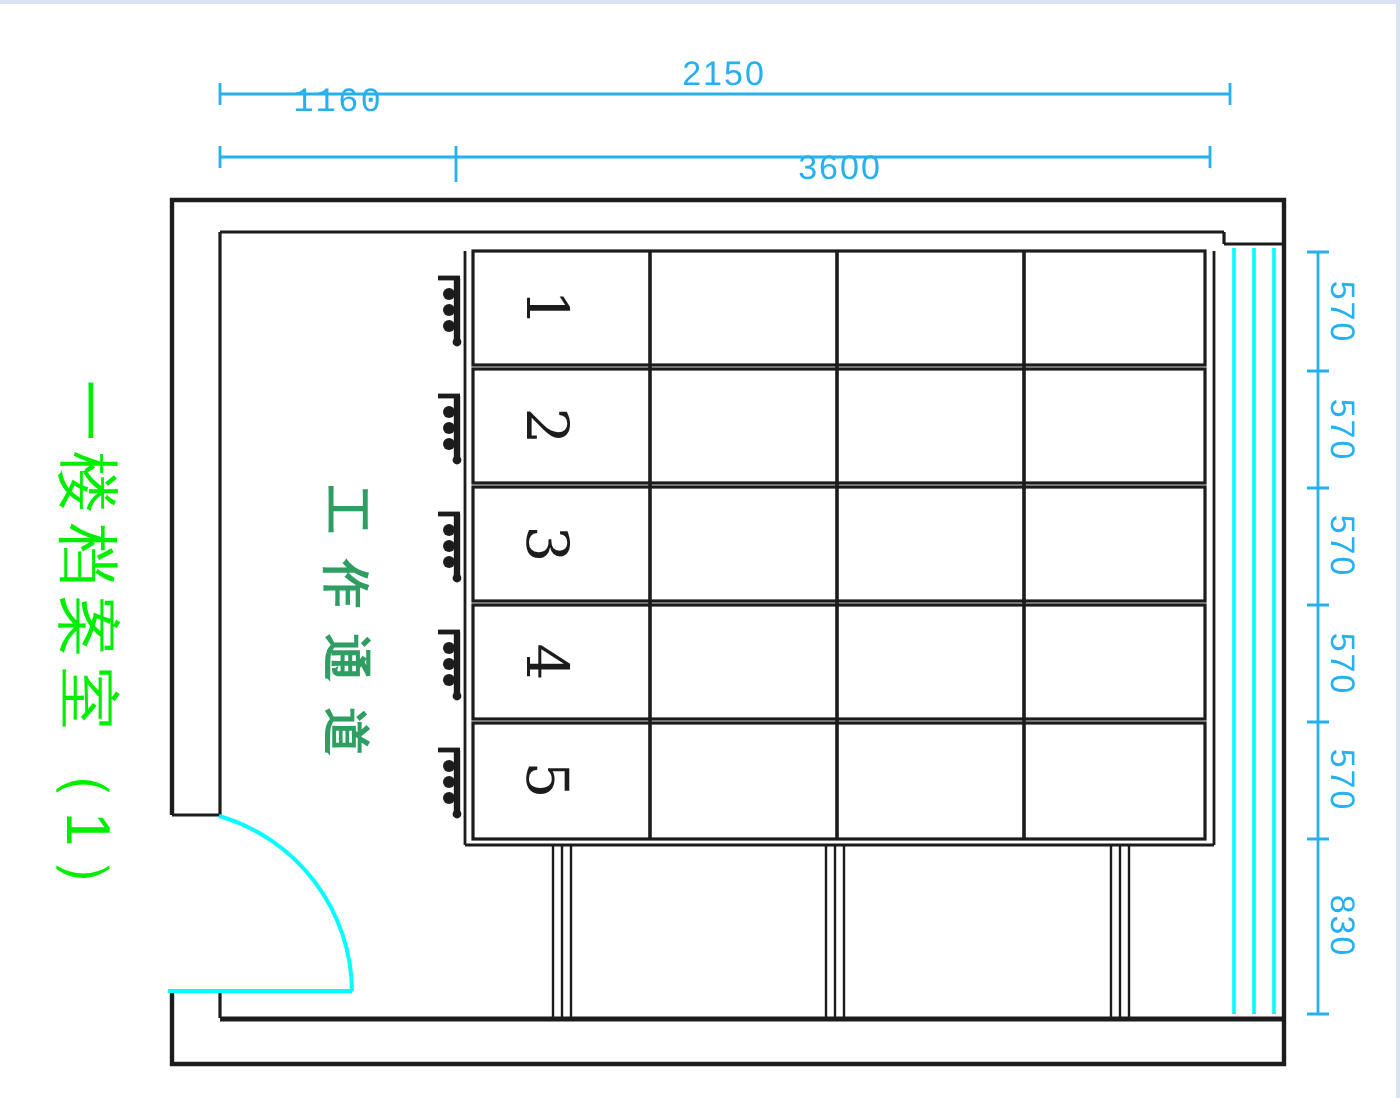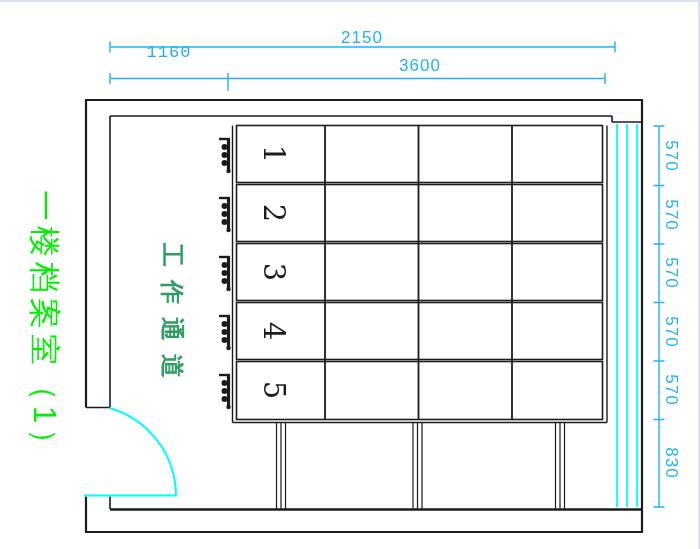--- a/index.html
+++ b/index.html
@@ -97,21 +97,21 @@
   </g>
 
   <g class="s-dim" stroke-width="1.4">
     <path d="M659,126 L659,507"></path>
     <path d="M653.5,126 H664.5 M653.5,185.5 H664.5 M653.5,244 H664.5 M653.5,302.5 H664.5 M653.5,361 H664.5 M653.5,419.5 H664.5 M653.5,507 H664.5"></path>
   </g>
 </svg>
 
 <div class="lbl dimlbl" style="left:362px;top:37px;">2150</div>
 <div class="lbl dimlbl" style="left:169px;top:52px;font-family:Liberation Mono, monospace;">1160</div>
-<div class="lbl dimlbl" style="left:420px;top:65px;">3600</div>
+<div class="lbl dimlbl" style="left:420px;top:84px;">3600</div>
 
 <div class="lbl dimlbl rot" style="left:671px;top:156px;">570</div>
 <div class="lbl dimlbl rot" style="left:671px;top:215px;">570</div>
 <div class="lbl dimlbl rot" style="left:671px;top:273px;">570</div>
 <div class="lbl dimlbl rot" style="left:671px;top:332px;">570</div>
 <div class="lbl dimlbl rot" style="left:671px;top:390px;">570</div>
 <div class="lbl dimlbl rot" style="left:671px;top:463px;">830</div>
 
 <div class="lbl num rot" style="left:273px;top:154px;">1</div>
 <div class="lbl num rot" style="left:273px;top:213px;">2</div>

